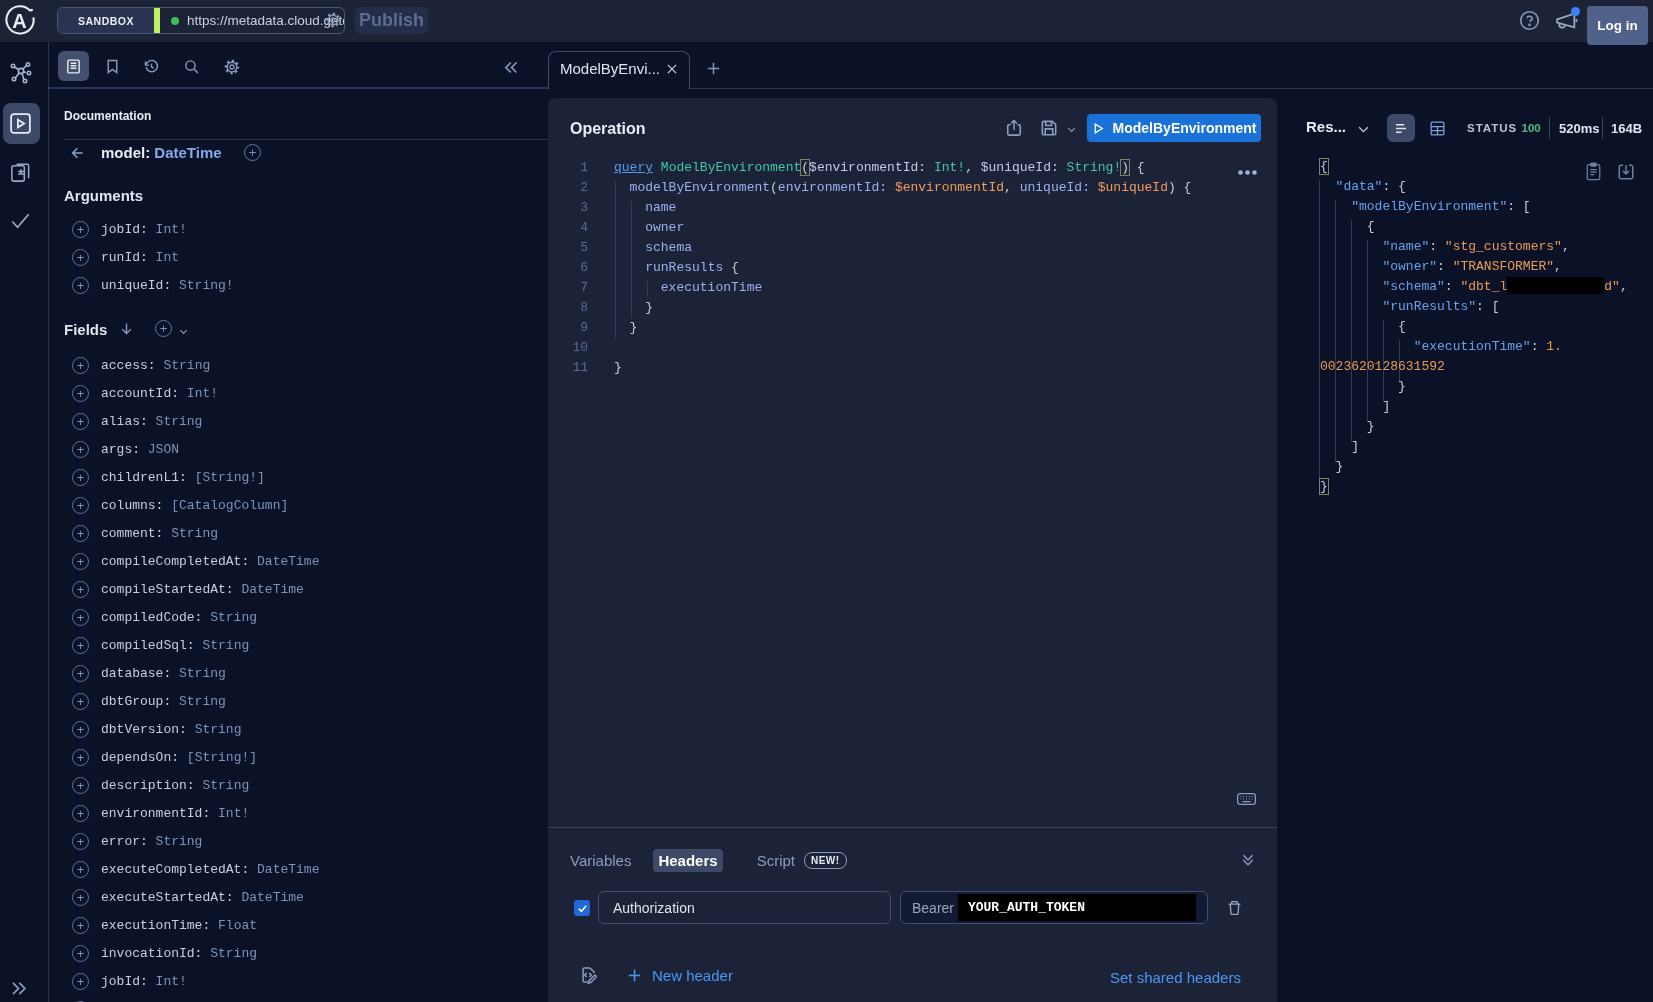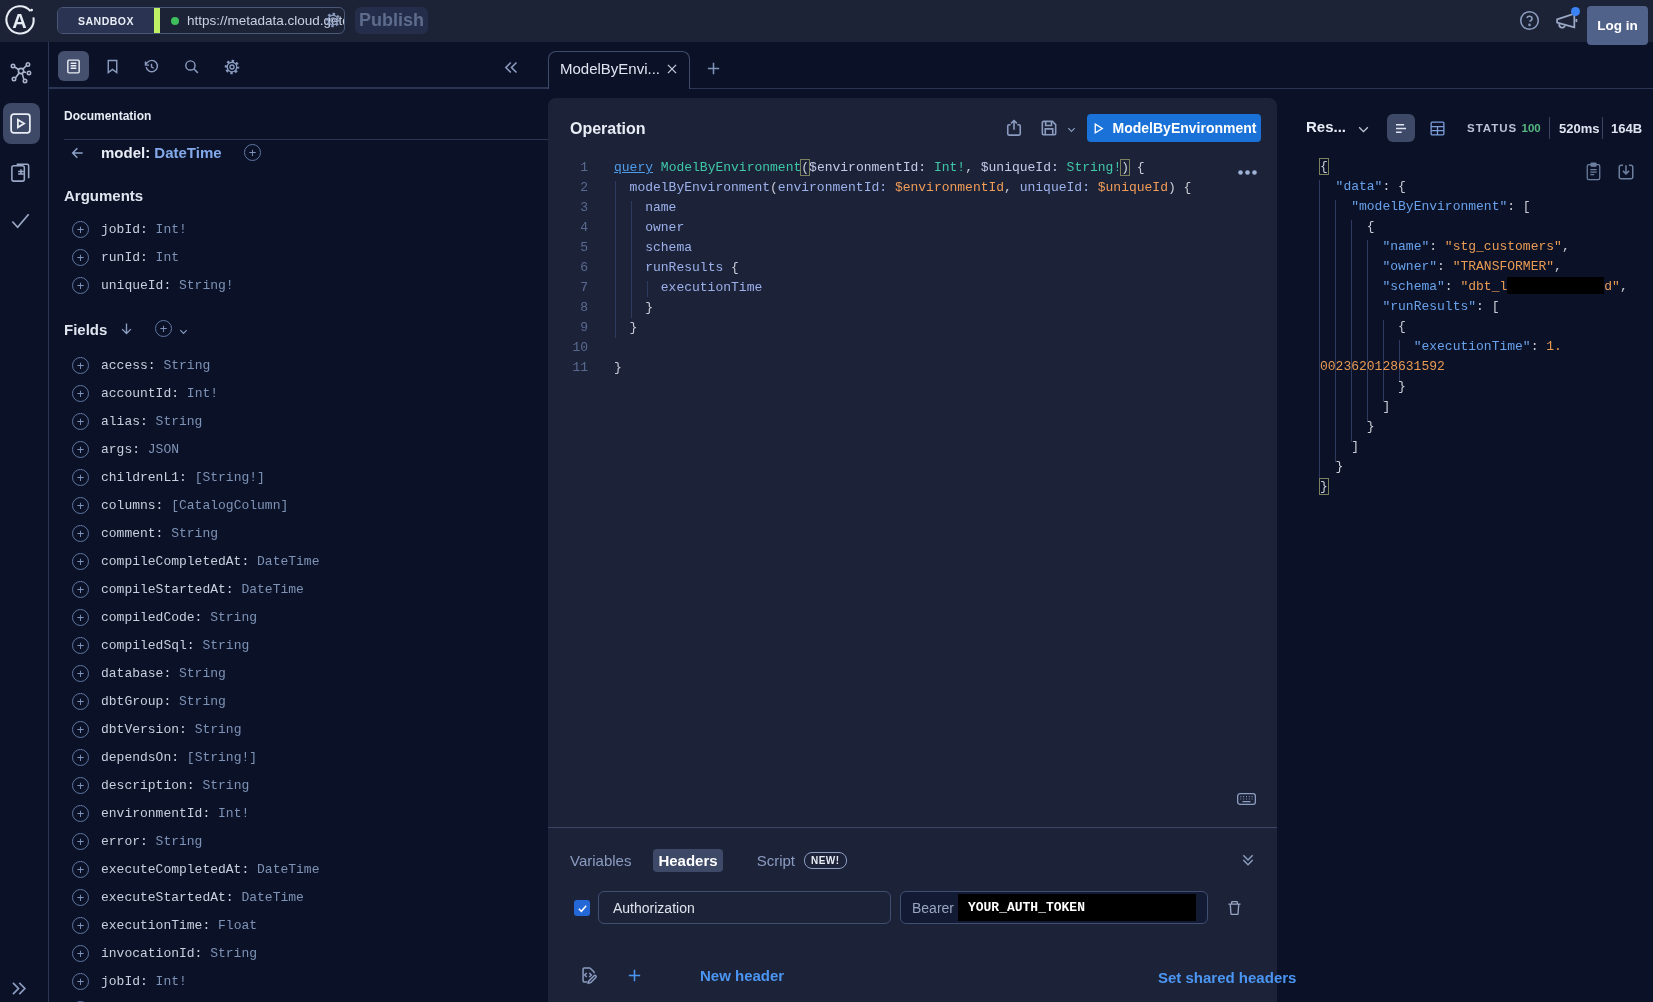--- a/index.html
+++ b/index.html
@@ -54,21 +54,21 @@
   
   .hdivider { left:548px; top:827px; width:729px; height:1px; background:#3a4566; }
   .tabsrow { left:570px; top:848px; height:25px; display:flex; align-items:center; }
   .tmut { color:#8b9cc0; font-size:15px; }
   .hpill { background:#3d4966; border-radius:4px; color:#fff; font-size:15px; font-weight:bold; padding:3px 5px; margin-right:34px; }
   .newbadge { border:1px solid #8b9cc0; border-radius:8px; color:#e8ecf4; font-size:10px; font-weight:bold; letter-spacing:0.5px; padding:2px 6px; }
   .checkbox { left:574px; top:900px; width:16px; height:16px; background:#2468d8; border-radius:3px; display:flex; align-items:center; justify-content:center; }
   .inp1 { left:598px; top:891px; width:293px; height:33px; border:1px solid #404e71; border-radius:6px; display:flex; align-items:center; padding:0 14px; color:#dfe4ec; font-size:14px; }
   .inp2 { left:900px; top:891px; width:308px; height:33px; border:1px solid #404e71; border-radius:6px; display:flex; align-items:center; padding:0 11px; color:#98a5c0; font-size:14px; background:#131a33; }
   .redact { background:#000; color:#fff; font-family:"Liberation Mono",monospace; font-size:13px; font-weight:bold; }
-  .bluelink { color:#4b96f2; font-size:15px; font-weight:bold;margin-left:48px; }
+  .bluelink { color:#4b96f2; font-size:15px; font-weight:normal; }
 
   
   .resphead { left:1306px; top:118px; font-size:15px; font-weight:bold; color:#e8ecf4; }
   .respbtn1 { left:1387px; top:114px; width:28px; height:28px; background:#3d4966; border-radius:6px; }
   .status { font-size:11.5px; font-weight:bold; letter-spacing:1px; color:#b9c2d4; }
   .json { left:1320px; top:157px; font-size:13px; line-height:20px; color:#c9ccd4; white-space:pre; }
   .jkey { color:#68a1ea; }
   .jval { color:#e99b52; }
 </style>
 </head>

